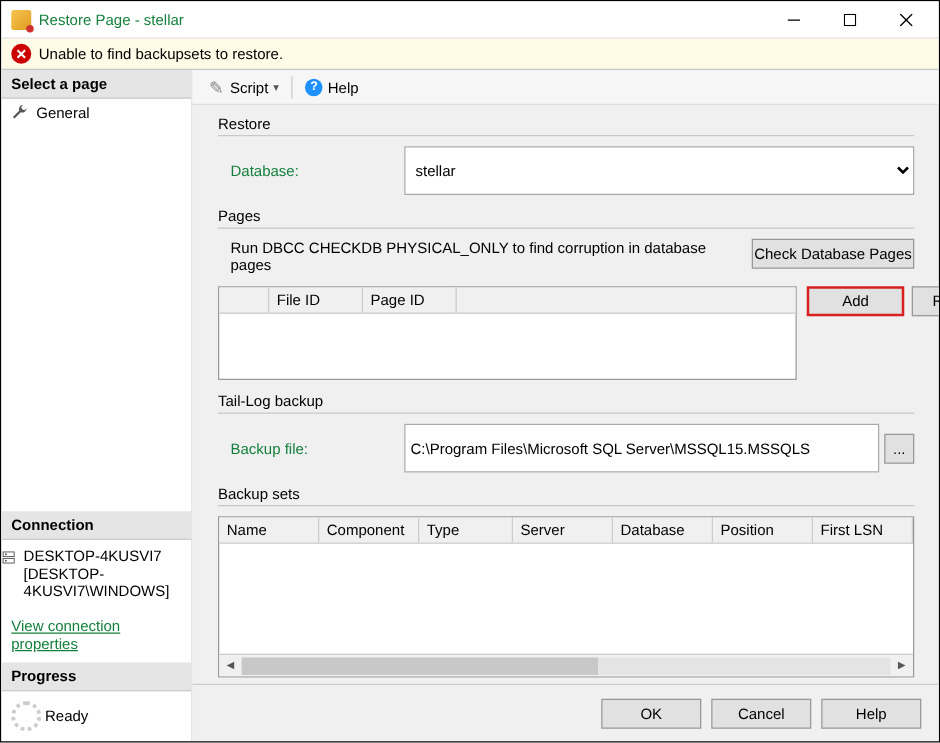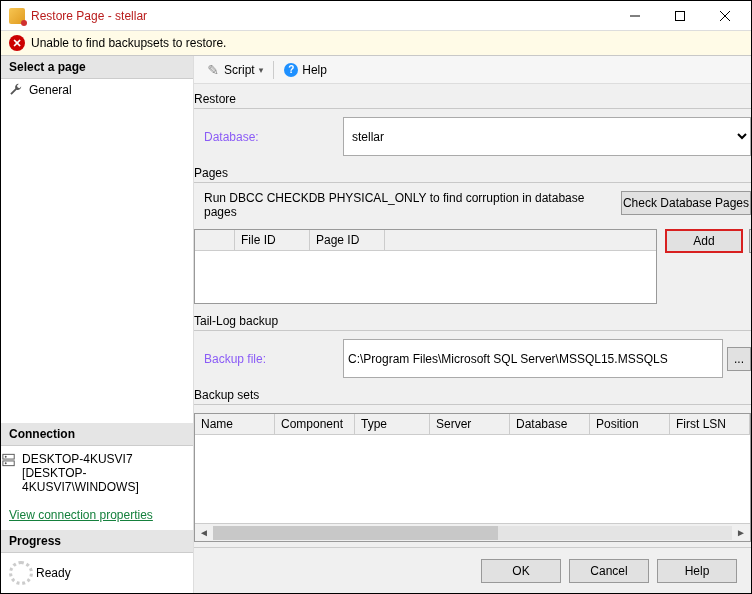--- a/index.html
+++ b/index.html
@@ -2,21 +2,21 @@
 <html><head>
 <meta charset="utf-8">
 <style>
 * { box-sizing: border-box; margin: 0; padding: 0; font-family: "Segoe UI", Tahoma, sans-serif; font-size: 12px; }
 body { background: #fff; width: 752px; height: 594px; border: 1px solid #000; overflow: hidden; display: flex; flex-direction: column; }
 
 
 .titlebar { height: 30px; display: flex; align-items: center; padding: 0 4px 0 8px; background: #fff; border-bottom: 1px solid #ddd; }
 .titlebar .appicon { width: 16px; height: 16px; margin-right: 6px; background: linear-gradient(135deg,#f7c552 0%, #e09b20 100%); border-radius: 2px; position: relative; }
 .titlebar .appicon::after { content:""; position:absolute; width:6px; height:6px; background:#d03030; border-radius:50%; bottom:-2px; right:-2px; }
-.titlebar .title { flex: 1; font-size: 12px; color: #b91c1c; }
+.titlebar .title { flex: 1; font-size: 12px; color: #15803d; }
 .winbtns { display: flex; }
 .winbtn { width: 45px; height: 28px; display: flex; align-items: center; justify-content: center; cursor: pointer; }
 .winbtn svg { width: 10px; height: 10px; }
 
 
 .banner { background: #fffbe7; border-bottom: 1px solid #c8c8c8; padding: 4px 8px; display: flex; align-items: center; gap: 6px; }
 .erricon { width:16px; height:16px; background:#c00; border-radius:50%; display:flex; align-items:center; justify-content:center; color:#fff; font-weight:bold; font-size:11px; }
 
 
 .body { flex:1; display:flex; overflow:hidden; }
@@ -37,25 +37,25 @@
 
 
 .toolbar { height:28px; display:flex; align-items:center; gap:4px; padding:0 6px; background:#f6f6f6; border-bottom:1px solid #ddd; }
 .tbtn { display:flex; align-items:center; gap:4px; padding:2px 6px; cursor:pointer; }
 .tbtn .ticon { width:14px; height:14px; display:flex; align-items:center; justify-content:center; }
 .scripticon { color:#888; font-size:14px; }
 .helpicon { color:#fff; background:#1e90ff; border-radius:50%; width:14px; height:14px; font-size:10px; font-weight:bold; display:flex; align-items:center; justify-content:center; }
 .dropdown-caret{ font-size:9px; color:#555; }
 
 
-.form-area { padding:8px 0; flex:1; overflow:auto; }
+.form-area { padding:8px 20px; flex:1; overflow:auto; }
 .group { margin-bottom:10px; }
 .group-title { color:#000; padding-bottom:2px; border-bottom:1px solid #c8c8c8; margin-bottom:8px; }
 .row { display:flex; align-items:center; gap:4px; margin:4px 0; }
-.label { width:145px; color:#8b5cf6; padding-left:10px; }
+.label { width:145px; color:#15803d; padding-left:10px; }
 select, input[type="text"] { height:39px; border:1px solid #aaa; background:#fff; padding:2px 4px; font-size:12px; }
 select { flex:1; }
 .pages-flex { display:flex; gap:8px; align-items:flex-start; }
 .pages-left { flex:1; }
 .pages-left p { padding-left:10px; padding-right:10px; }
 .btn { min-width:130px; height:24px; border:1px solid #999; background:#e1e1e1; cursor:pointer; }
 .btn:disabled { color:#888; background:#e8e8e8; cursor:default; }
 .btn.small { min-width:78px; }
 .btn.tiny { min-width:24px; width:24px; }
 .btn.highlight { border:2px solid #d82020; }

